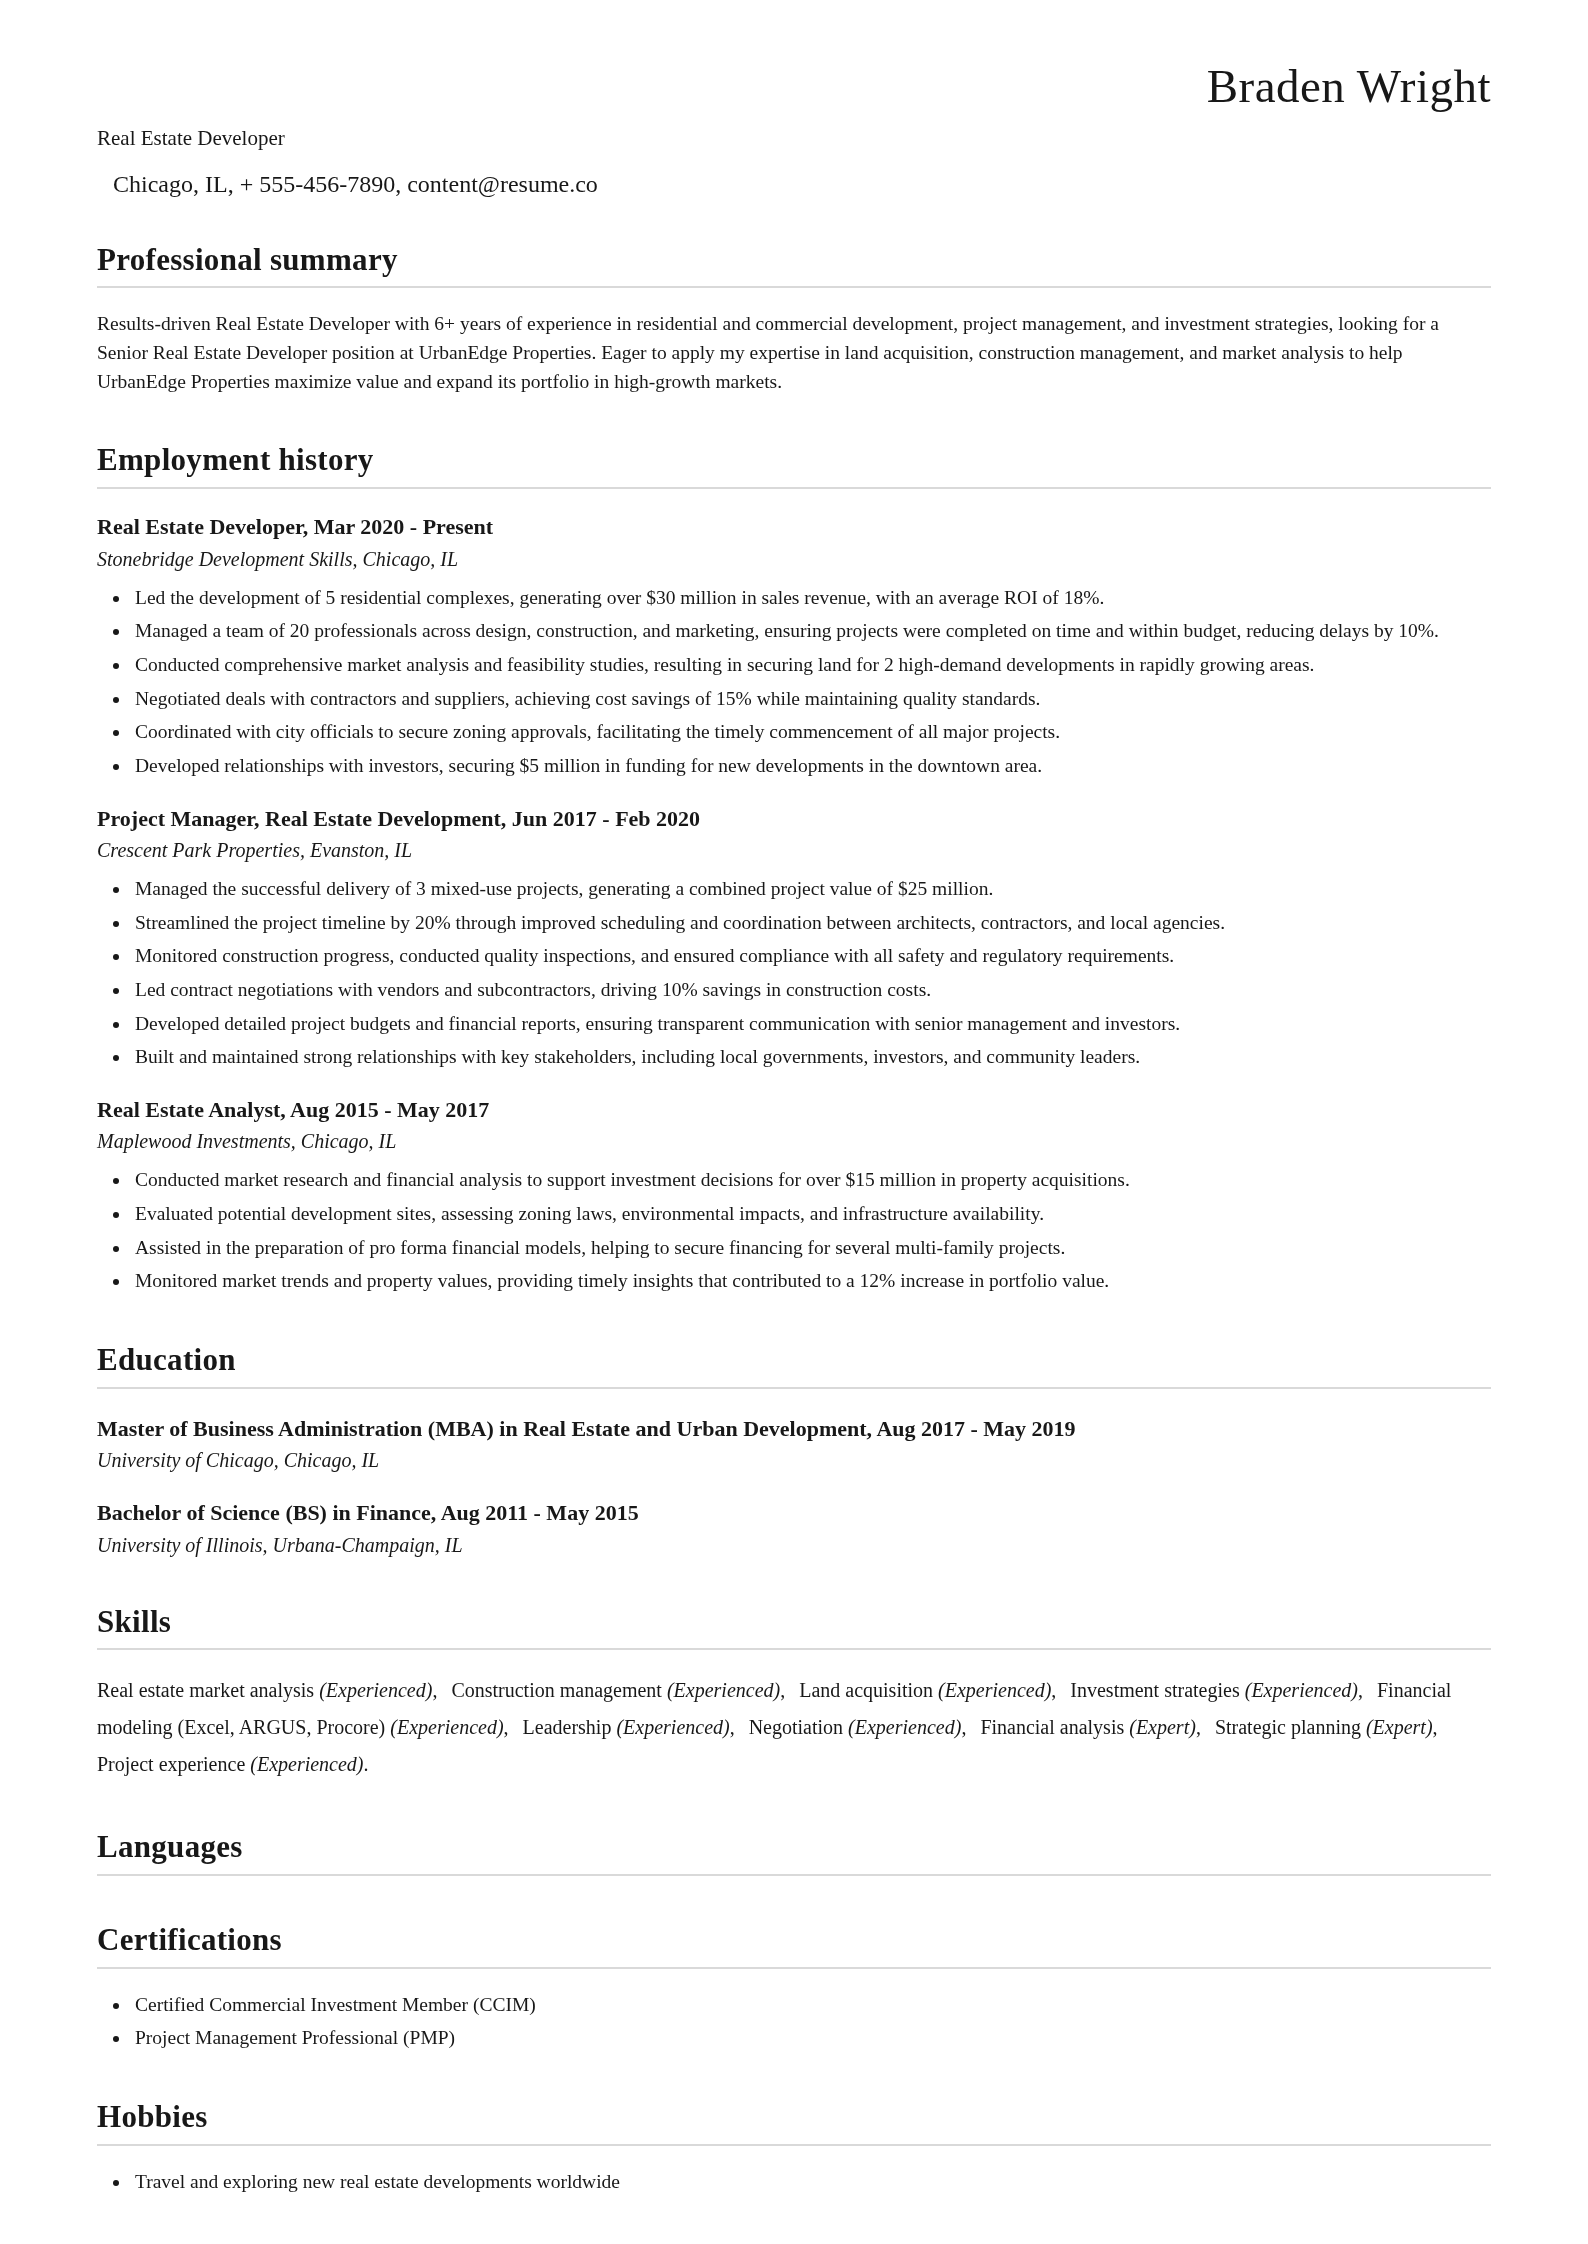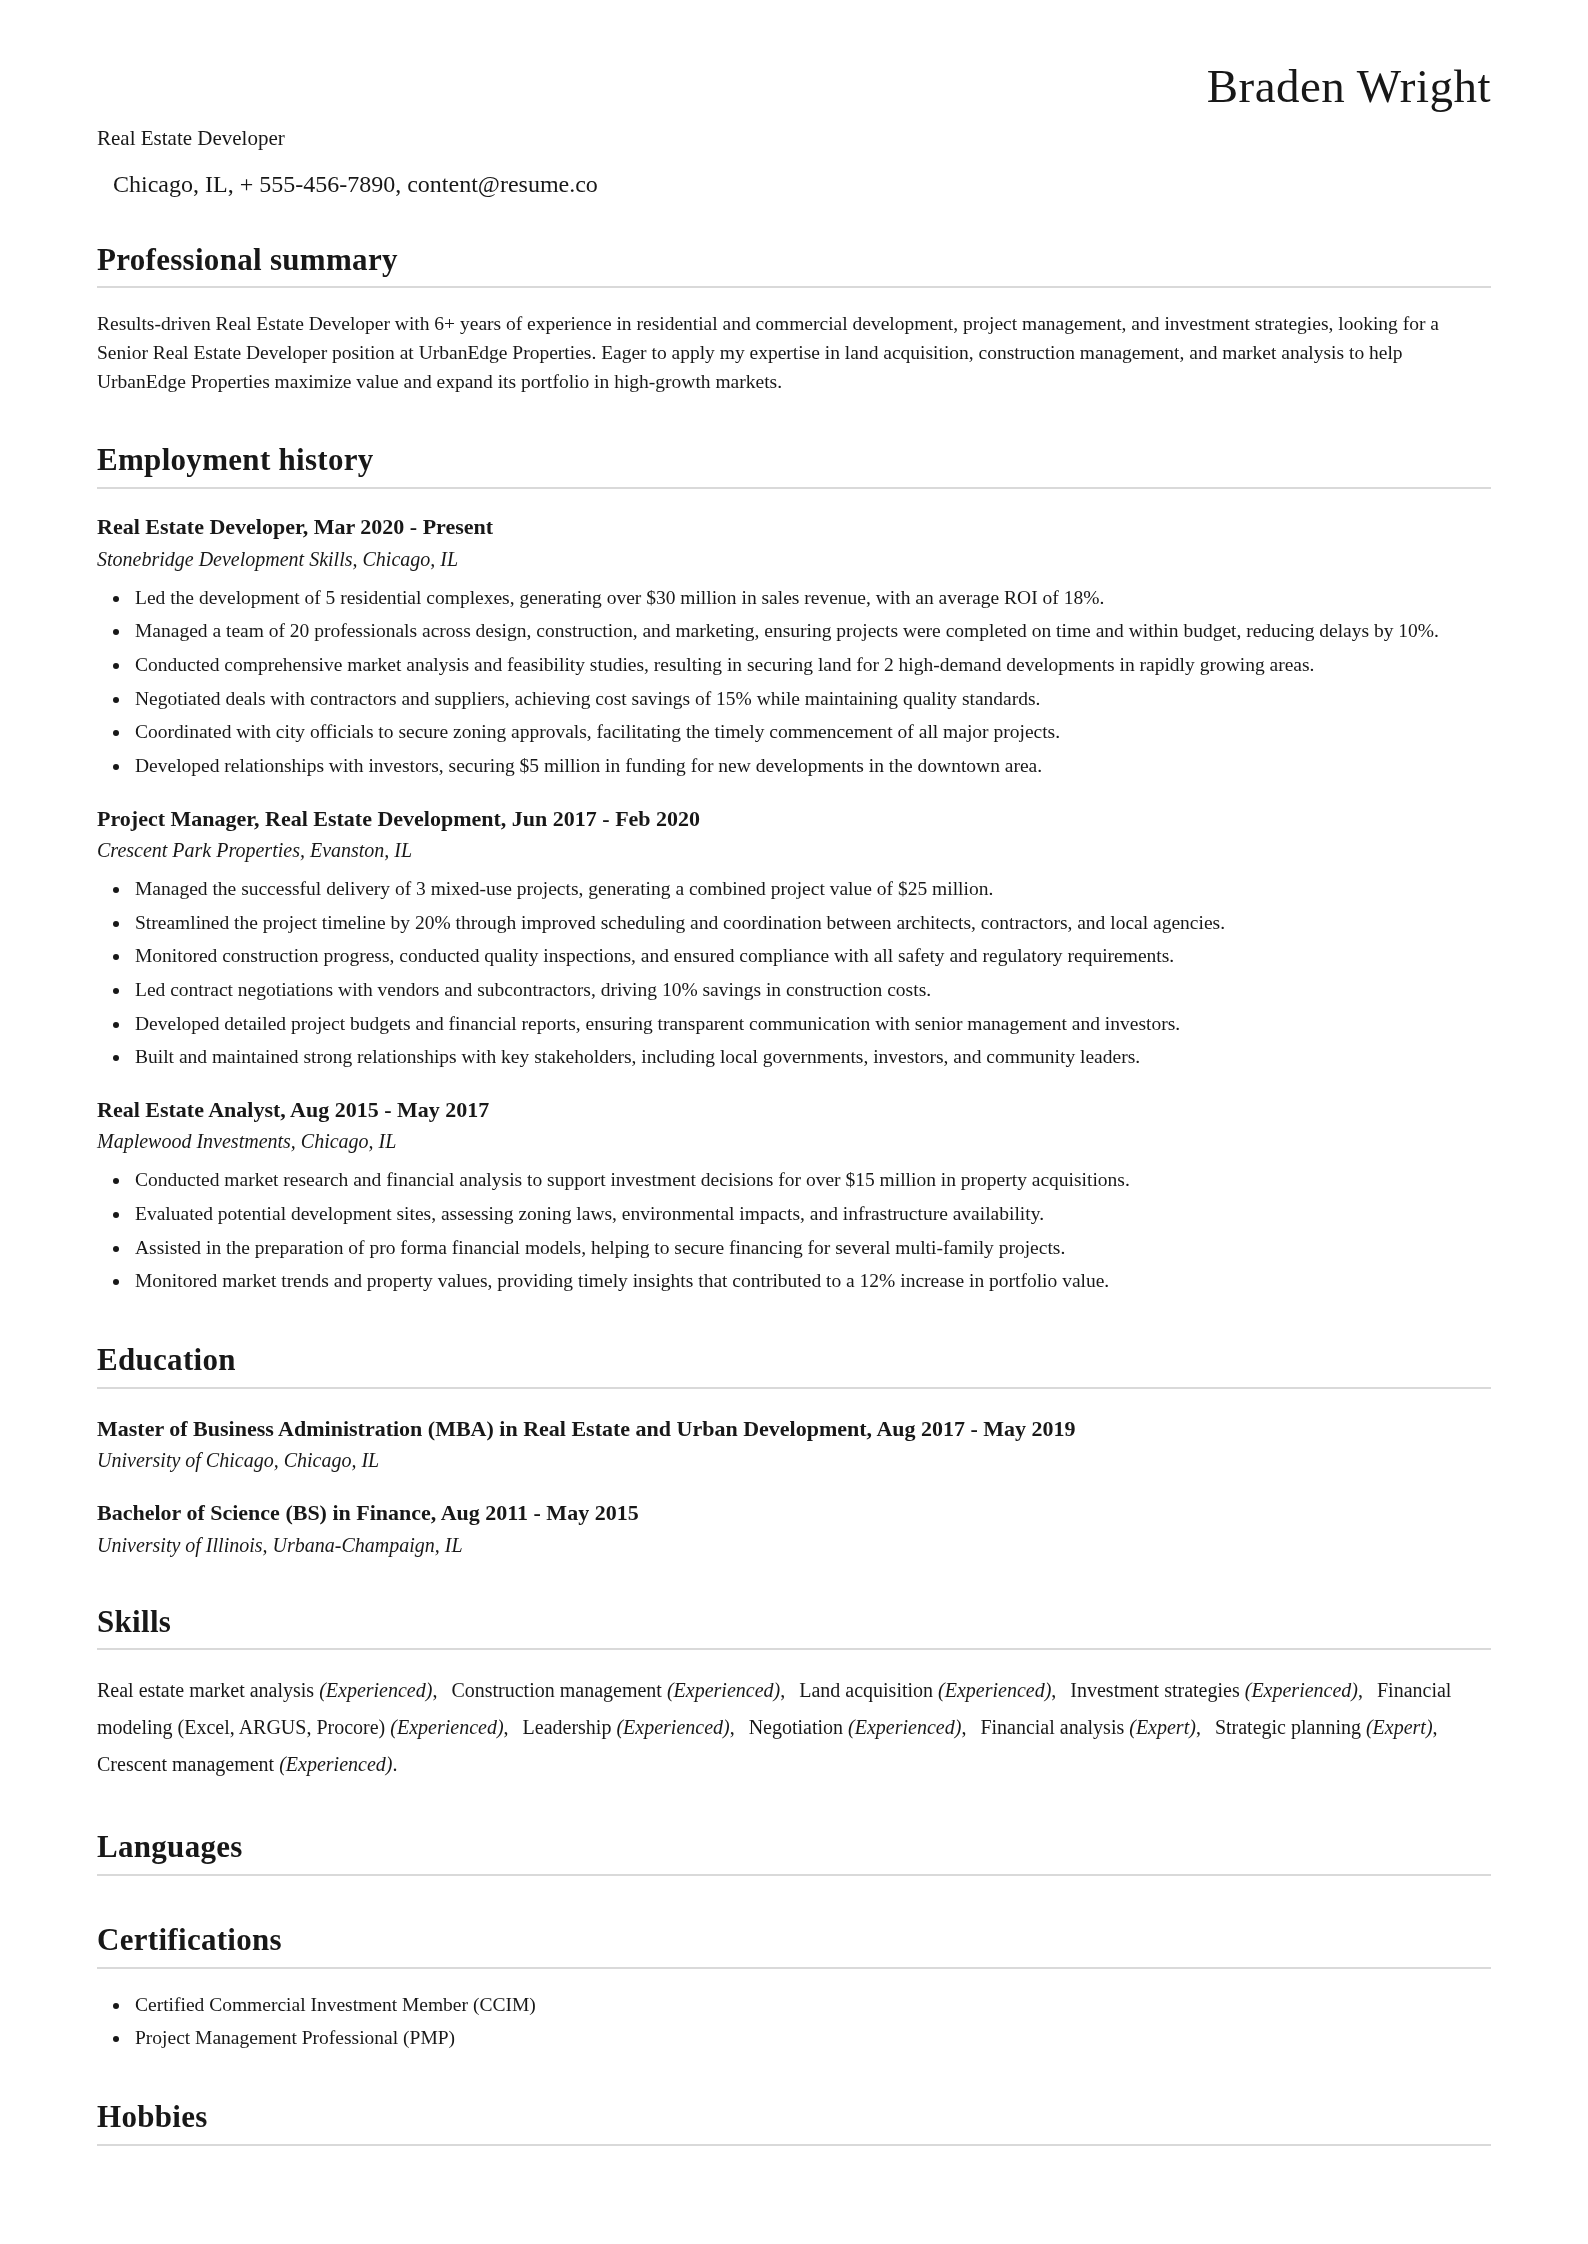--- a/index.html
+++ b/index.html
@@ -170,36 +170,40 @@
     <p class="inline-list">
       <span class="inline-item"><span>Real estate market analysis</span> <i>(Experienced)</i><span>,</span></span>
       <span class="inline-item"><span>Construction management</span> <i>(Experienced)</i><span>,</span></span>
       <span class="inline-item"><span>Land acquisition</span> <i>(Experienced)</i><span>,</span></span>
       <span class="inline-item"><span>Investment strategies</span> <i>(Experienced)</i><span>,</span></span>
       <span class="inline-item"><span>Financial modeling (Excel, ARGUS, Procore)</span> <i>(Experienced)</i><span>,</span></span>
       <span class="inline-item"><span>Leadership</span> <i>(Experienced)</i><span>,</span></span>
       <span class="inline-item"><span>Negotiation</span> <i>(Experienced)</i><span>,</span></span>
       <span class="inline-item"><span>Financial analysis</span> <i>(Expert)</i><span>,</span></span>
       <span class="inline-item"><span>Strategic planning</span> <i>(Expert)</i><span>,</span></span>
-      <span class="inline-item"><span>Crescent management</span> <i>(Experienced)</i><span>.</span></span>
+      <span class="inline-item"><span>Project experience</span> <i>(Experienced)</i><span>.</span></span>
     </p>
   </section>
 
   <section>
     <h2>Languages</h2>
     <div class="rule"></div>
   </section>
 
   <section>
     <h2>Certifications</h2>
     <div class="rule"></div>
     <ul>
       <li>Certified Commercial Investment Member (CCIM)</li>
       <li>Project Management Professional (PMP)</li>
     </ul>
   </section>
 
   <section>
     <h2>Hobbies</h2>
     <div class="rule"></div>
+    <ul>
+      <li>Travel and exploring new real estate developments worldwide</li>
+
+    </ul>
   </section>
 
 </div>
 
 </body></html>

